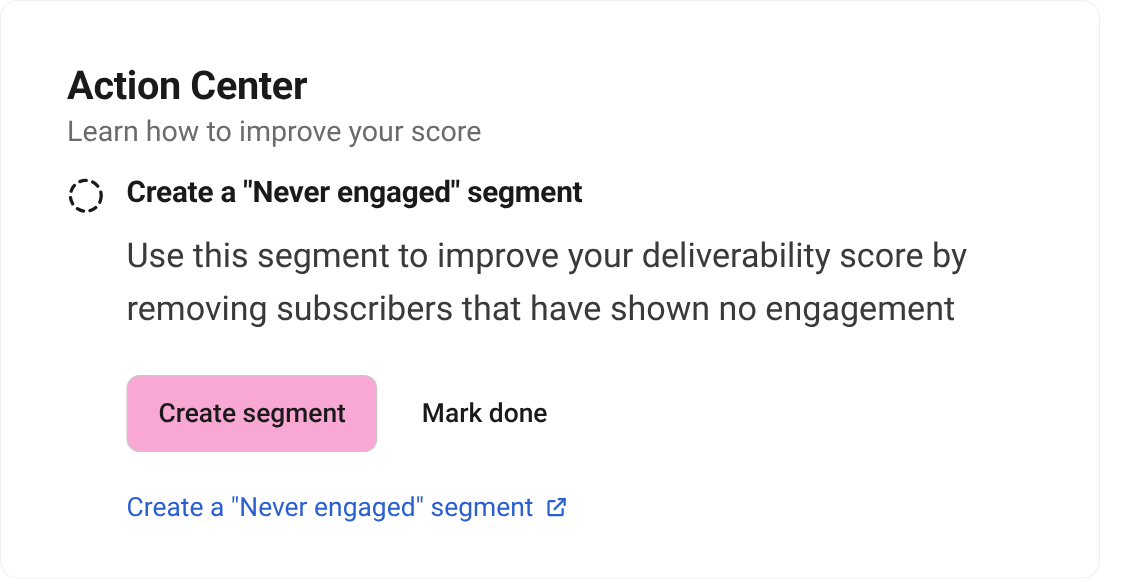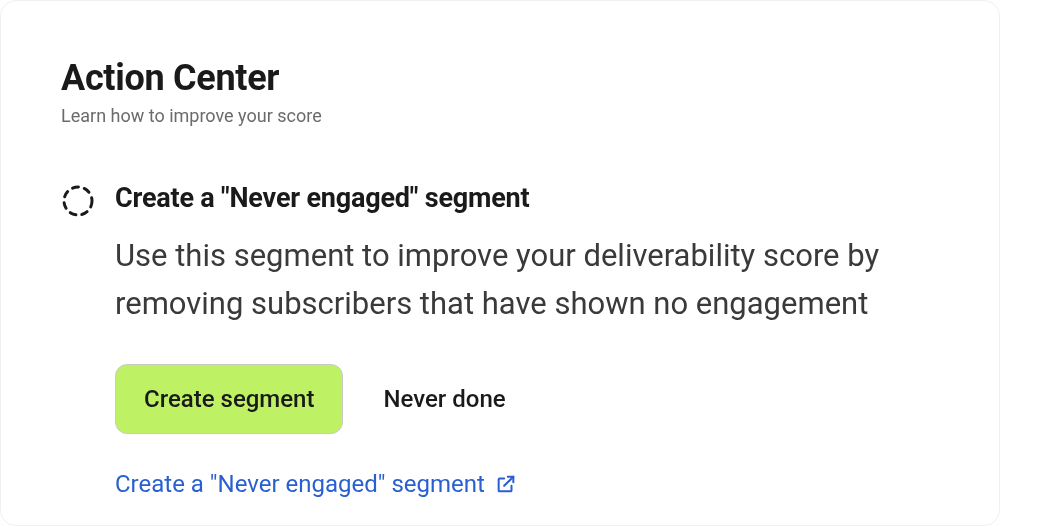--- a/index.html
+++ b/index.html
@@ -22,24 +22,24 @@
       height: 526px;
     }
     .card-title {
       font-size: 36px;
       font-weight: 700;
       color: #1a1a1a;
       margin-bottom: 6px;
       letter-spacing: -0.3px;
     }
     .card-subtitle {
-      font-size: 18px;
+      font-size: 26px;
       font-weight: 400;
       color: #6b6b6b;
-      margin-bottom: 56px;
+      margin-bottom: 24px;
     }
     .action-item {
       display: flex;
       align-items: flex-start;
       gap: 20px;
     }
     .status-icon {
       flex-shrink: 0;
       width: 34px;
       height: 34px;
@@ -63,21 +63,21 @@
       margin-bottom: 36px;
       max-width: 780px;
     }
     .button-row {
       display: flex;
       align-items: center;
       gap: 40px;
       margin-bottom: 36px;
     }
     .btn-primary {
-      background: #bef264;
+      background: #f9a8d4;
       border: 1.5px solid #c9c9c9;
       border-radius: 12px;
       padding: 20px 28px;
       font-size: 24px;
       font-weight: 500;
       color: #1a1a1a;
       cursor: pointer;
       font-family: inherit;
     }
     .btn-text {
@@ -117,21 +117,21 @@
     <span class="status-icon">
       <svg viewBox="0 0 34 34" width="34" height="34">
         <circle cx="17" cy="17" r="14" fill="none" stroke="#1a1a1a" stroke-width="3" stroke-dasharray="6 6" stroke-linecap="round"></circle>
       </svg>
     </span>
     <div class="action-content">
       <h2 class="action-title">Create a "Never engaged" segment</h2>
       <p class="action-description">Use this segment to improve your deliverability score by removing subscribers that have shown no engagement</p>
       <div class="button-row">
         <button class="btn-primary">Create segment</button>
-        <button class="btn-text">Never done</button>
+        <button class="btn-text">Mark done</button>
       </div>
       <a class="action-link">
         <span>Create a "Never engaged" segment</span>
         <span class="external-icon">
           <svg viewBox="0 0 24 24" width="22" height="22" fill="none" stroke="#2a5fd1" stroke-width="2.2" stroke-linecap="round" stroke-linejoin="round">
             <path d="M14 4h6v6"></path>
             <path d="M20 4L10 14"></path>
             <path d="M18 14v5a1 1 0 0 1-1 1H5a1 1 0 0 1-1-1V7a1 1 0 0 1 1-1h5"></path>
           </svg>
         </span>

